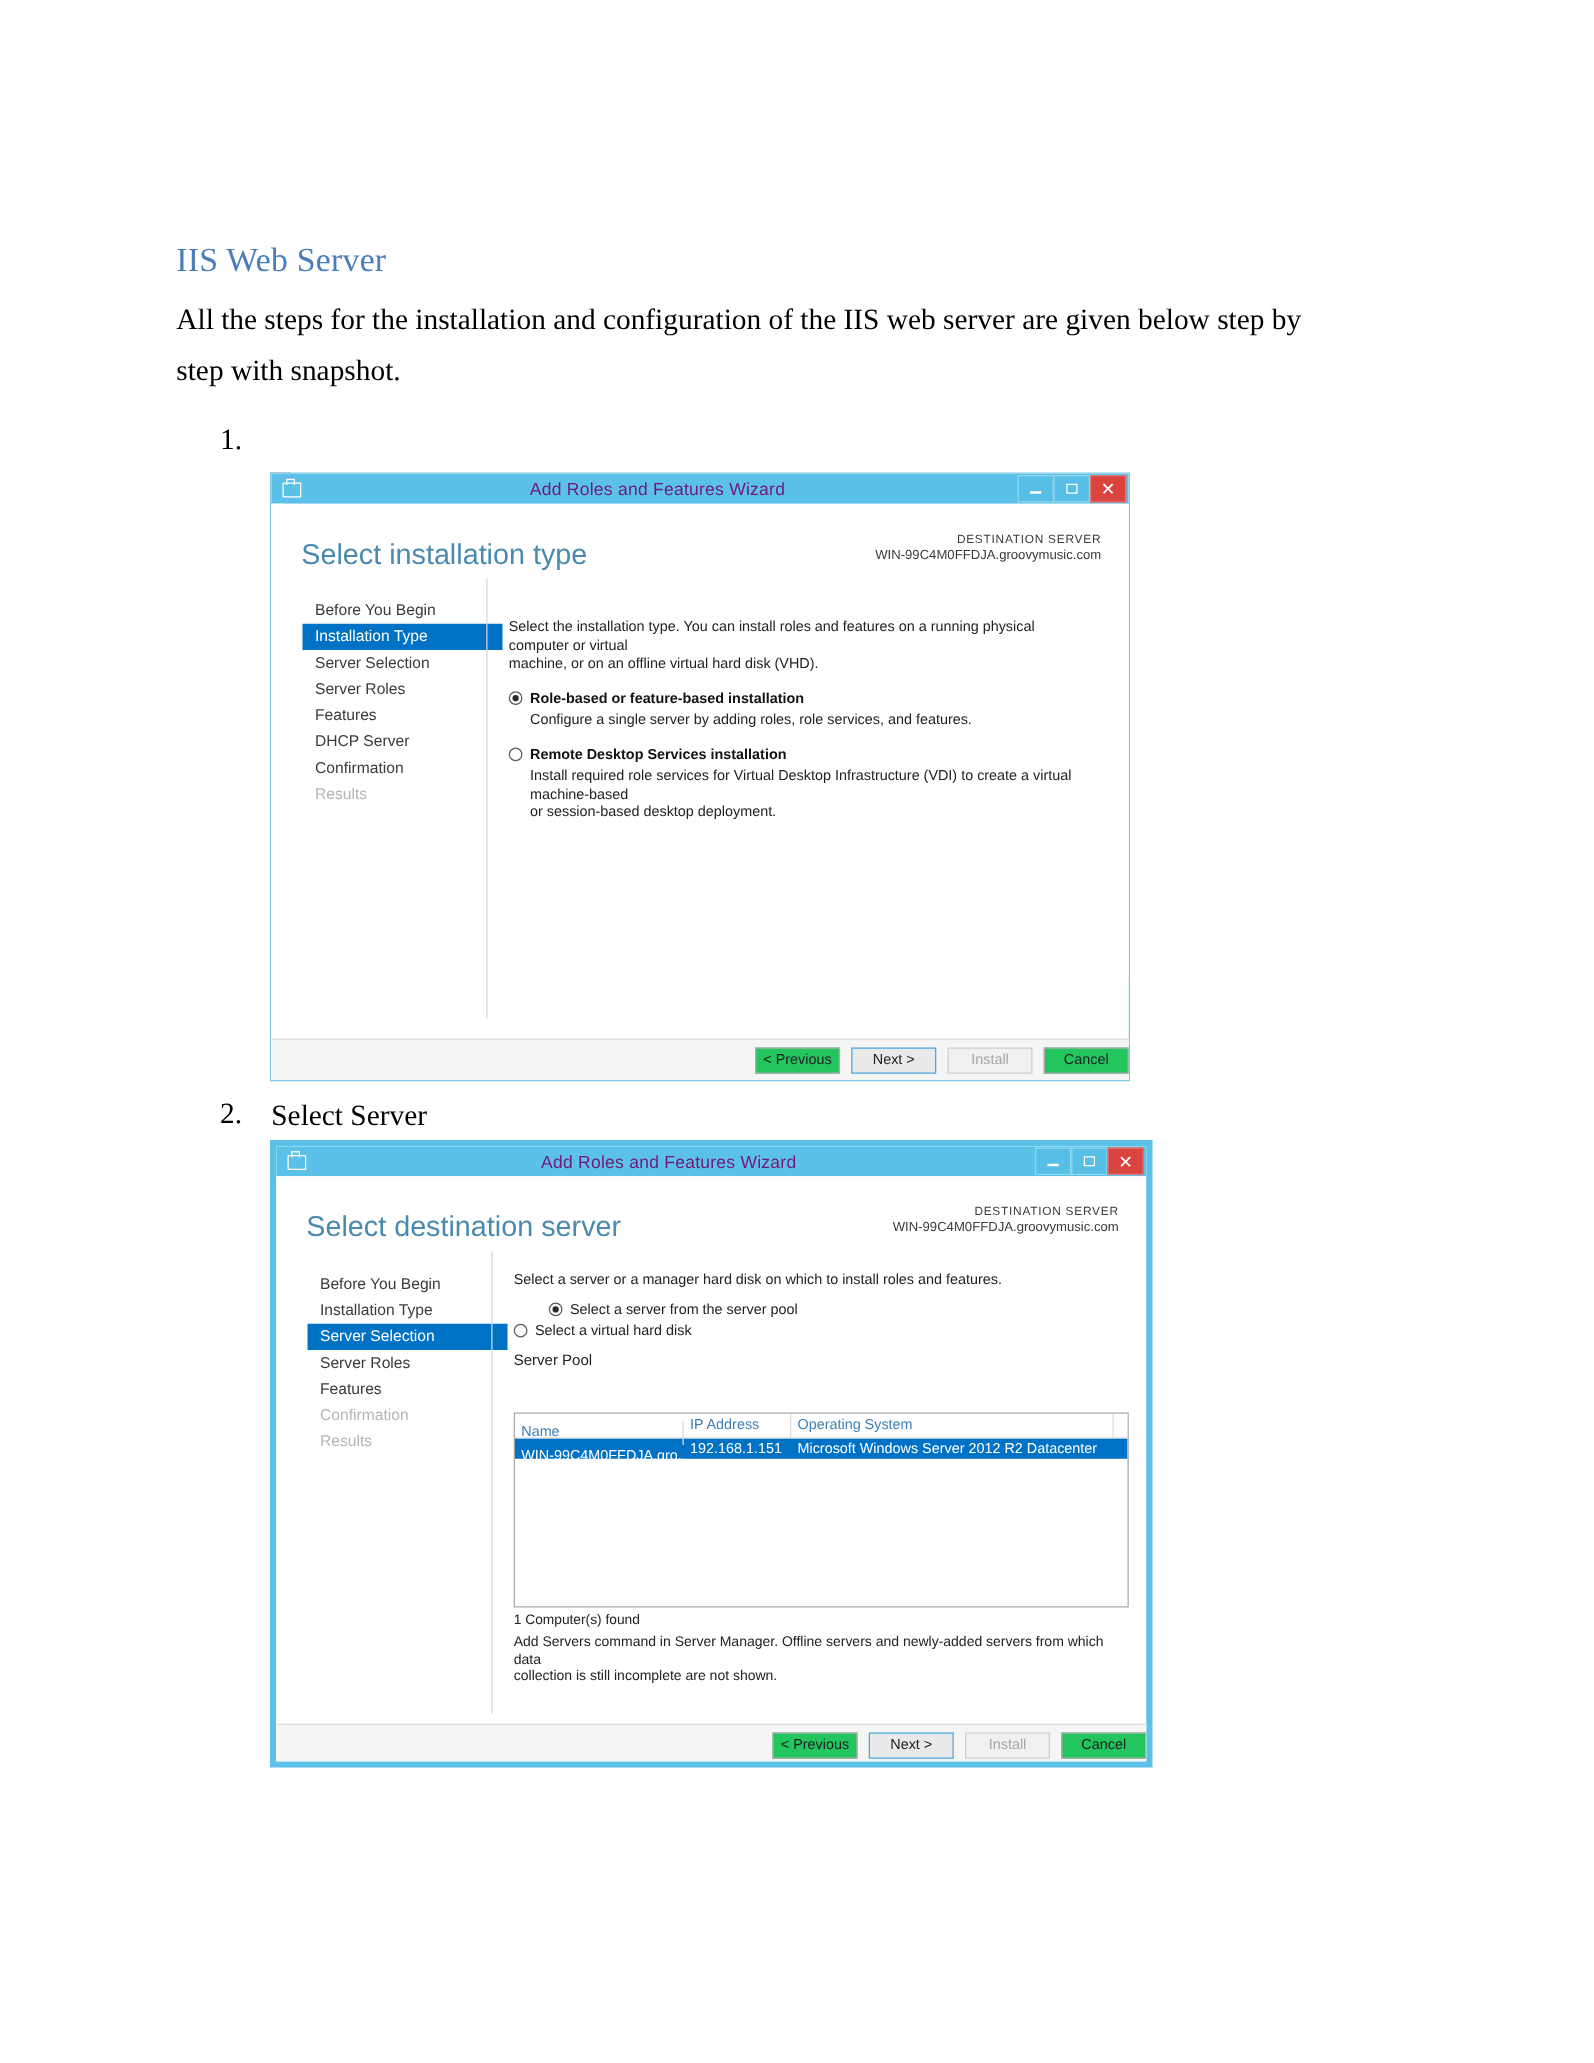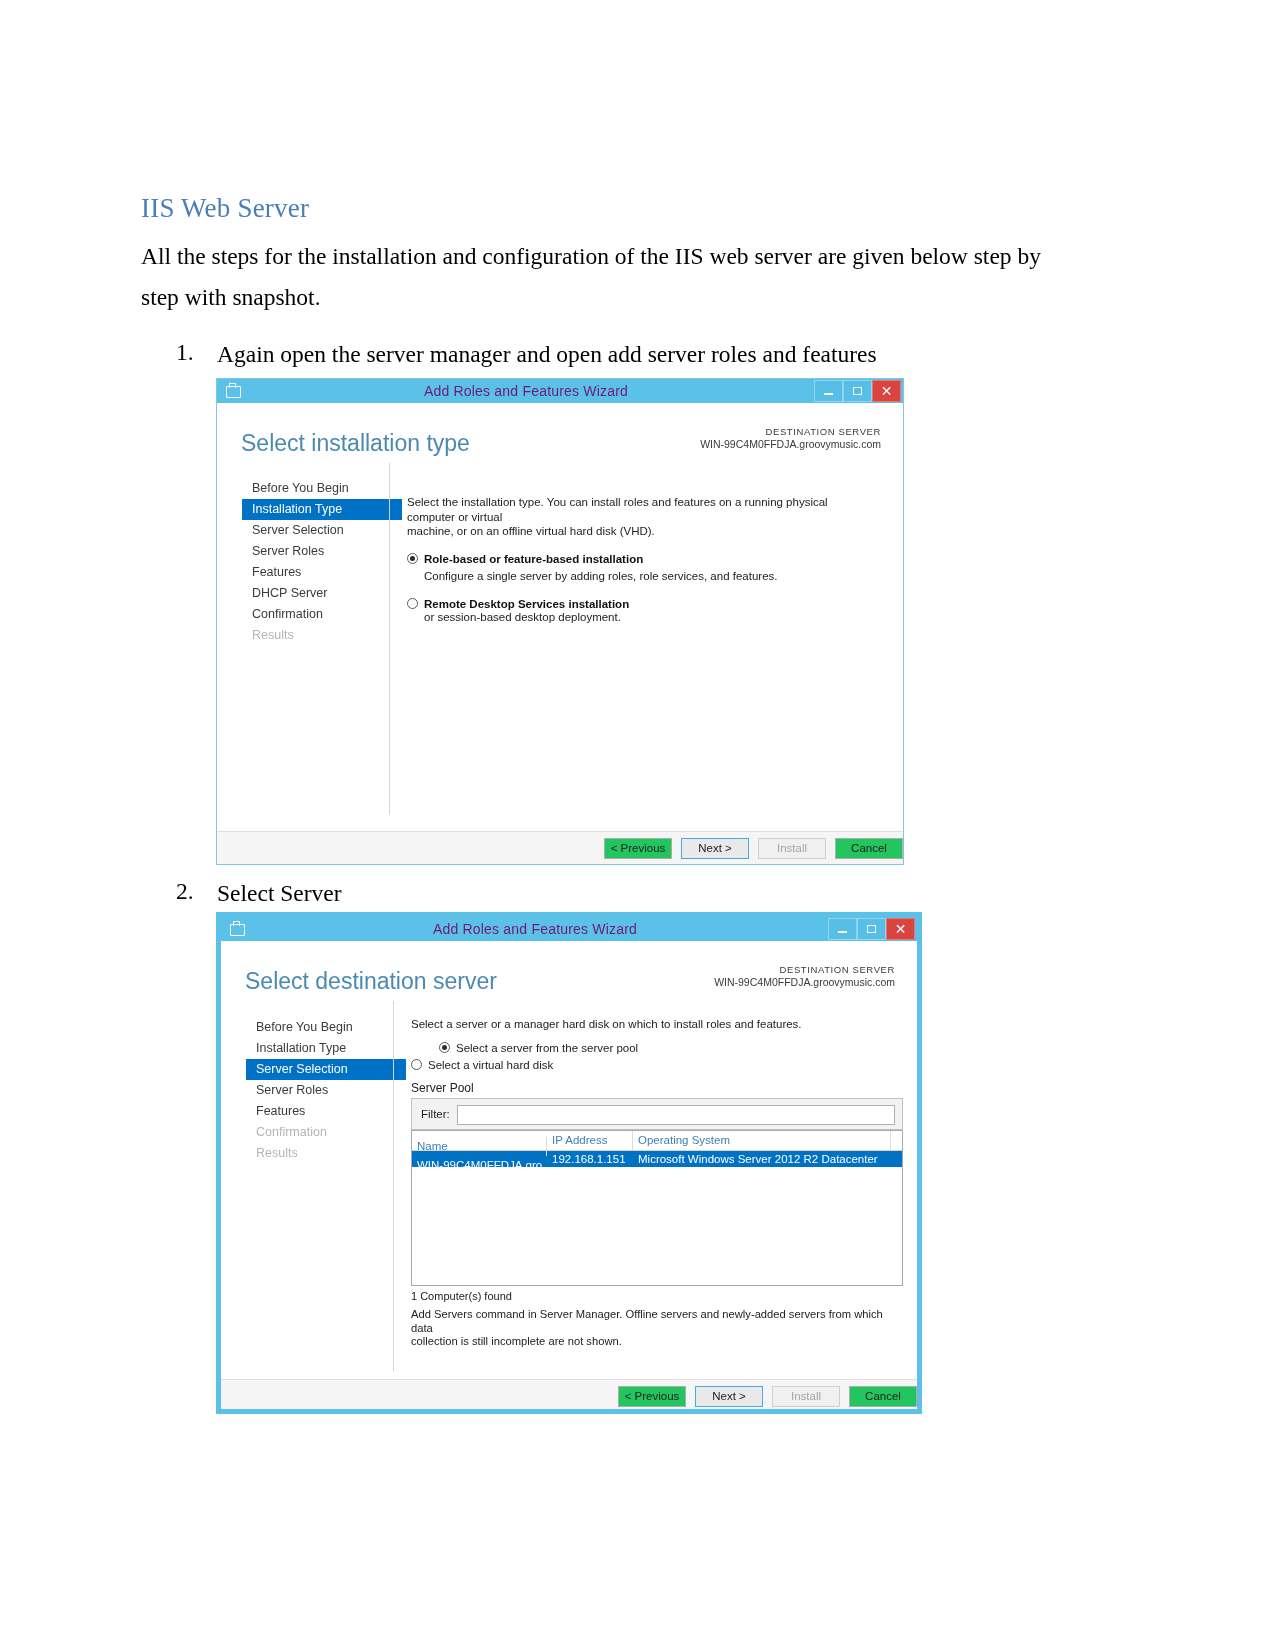--- a/index.html
+++ b/index.html
@@ -408,21 +408,20 @@
 </style>
 </head>
 <body>
 
 <div class="page">
 
   <div class="doc-heading">IIS Web Server</div>
   <div class="doc-para">All the steps for the installation and configuration of the IIS web server are given below step by step with snapshot.</div>
 
   <div class="doc-list-num step1-num">1.</div>
-  <div class="doc-list-item step1-txt">Again open the server manager and open add server roles and features</div>
 
   <div class="doc-list-num step2-num">2.</div>
   <div class="doc-list-item step2-txt">Select Server</div>
 
   <div class="bg-sliver">
     <div class="row" style="top:18px;"></div>
     <div class="row blue" style="top:34px;"></div>
     <div class="row" style="top:50px;"></div>
     <div class="row" style="top:66px;"></div>
     <div class="row blue" style="top:82px;"></div>
@@ -481,20 +480,21 @@
         <div class="radio-row" style="margin-top:14px;">
           <span class="radio checked"></span>
           <span class="radio-label">Role-based or feature-based installation</span>
         </div>
         <div class="radio-desc" style="margin-left:17px; margin-top:4px;">Configure a single server by adding roles, role services, and features.</div>
 
         <div class="radio-row" style="margin-top:15px;">
           <span class="radio"></span>
           <span class="radio-label">Remote Desktop Services installation</span>
         </div>
+        <div class="radio-desc" style="margin-left:17px; margin-top:4px;">Install required role services for Virtual Desktop Infrastructure (VDI) to create a virtual machine-based</div>
         <div class="radio-desc" style="margin-left:17px;">or session-based desktop deployment.</div>
       </div>
 
       <div class="wiz-footer" style="top:428px; height:32px; padding-right:16px;">
         <div class="foot-btn">&lt; Previous</div>
         <div class="foot-btn primary">Next &gt;</div>
         <div class="foot-btn disabled">Install</div>
         <div class="foot-btn">Cancel</div>
       </div>
 
@@ -546,24 +546,20 @@
           <span style="font-size:11.5px;color:#222;line-height:12px;">Select a server from the server pool</span>
         </div>
         <div class="radio-row" style="margin-top:5px;">
           <span class="radio"></span>
           <span style="font-size:11.5px;color:#222;line-height:12px;">Select a virtual hard disk</span>
         </div>
       </div>
 
       <div class="server-pool-label" style="left:190px; top:140px;">Server Pool</div>
 
-      <div class="filter-box" style="left:190px; top:157px; width:492px; height:32px;">
-        <div class="filter-label" style="left:9px; top:9px;">Filter:</div>
-        <div class="filter-input" style="left:45px; top:6px; width:438px; height:20px;"></div>
-      </div>
 
       <div class="grid-wrap" style="left:190px; top:189px; width:492px; height:156px;">
         <div class="grid-head">
           <div class="cell col-name">Name</div>
           <div class="cell col-ip">IP Address</div>
           <div class="cell col-os">Operating System</div>
         </div>
         <div class="grid-row">
           <div class="cell col-name">WIN-99C4M0FFDJA.gro...</div>
           <div class="cell col-ip">192.168.1.151</div>

